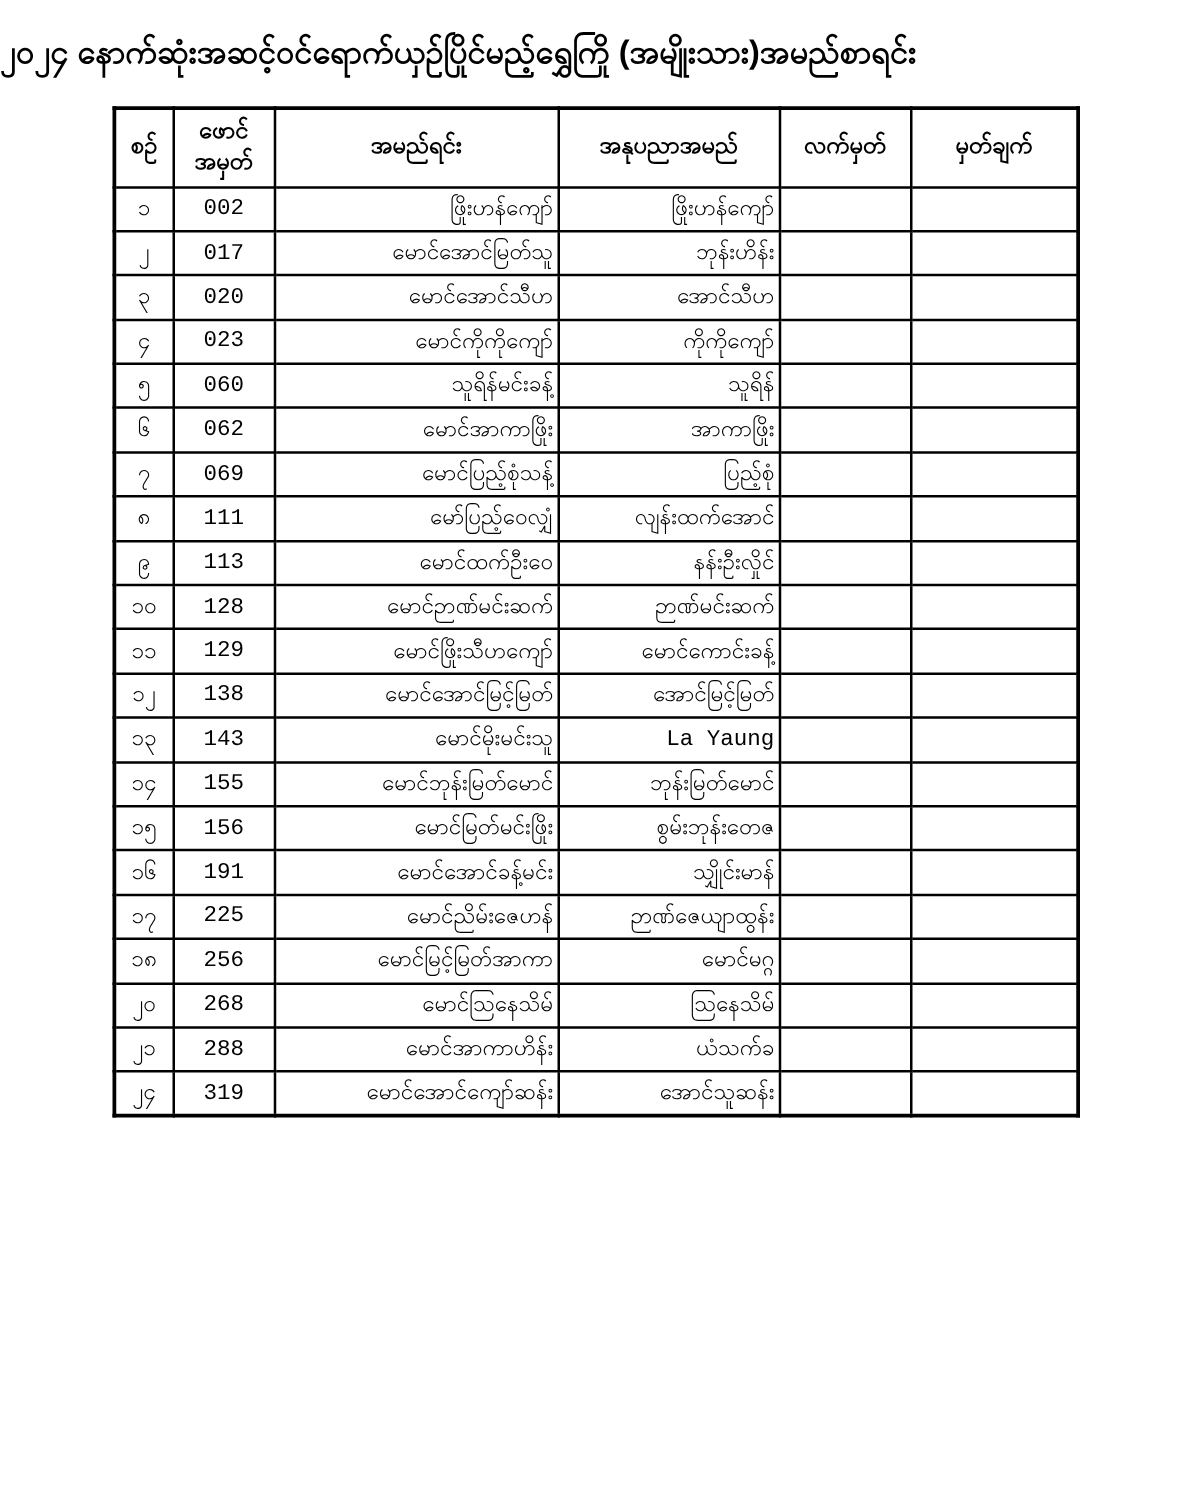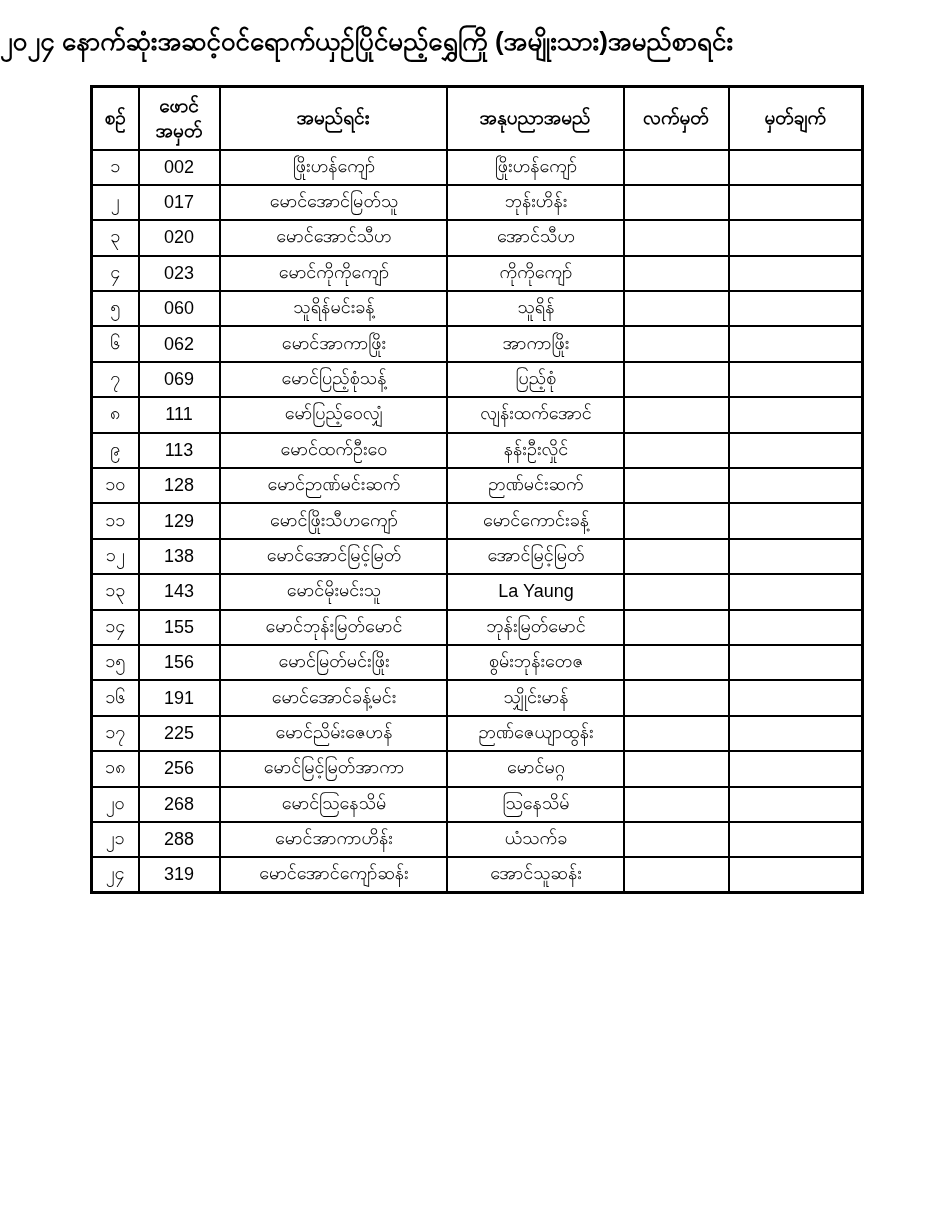--- a/index.html
+++ b/index.html
@@ -25,20 +25,21 @@
     letter-spacing: 0px;
     line-height: 1.35;
   }
   table.roster {
     position: absolute;
     top: 85px; left: 90px;
     width: 771px;
     border-collapse: collapse;
     table-layout: fixed;
     background: #ffffff;
+    font-family: Liberation Mono, monospace;
   }
   table.roster th, table.roster td {
     border: 2px solid #000000;
     overflow: hidden;
     white-space: nowrap;
   }
   table.roster { border: 3px solid #000000; }
   thead th {
     height: 63px;
     font-size: 19px;
@@ -48,21 +49,21 @@
     white-space: normal;
     line-height: 1.35;
   }
   tbody tr { height: 35.4px; }
   tbody td {
     font-size: 18px;
     vertical-align: middle;
     padding: 1px 3px;
   }
   td.ac { text-align: center; }
-  td.al { text-align: center; padding-left: 5px; }
+  td.al { text-align: right; padding-left: 5px; }
 </style>
 </head>
 <body>
 
 <div class="page">
 
   <div class="title">၂၀၂၄ နောက်ဆုံးအဆင့်ဝင်ရောက်ယှဉ်ပြိုင်မည့်ရွှေကြို (အမျိုးသား)အမည်စာရင်း</div>
 
   <table class="roster">
     <colgroup>

